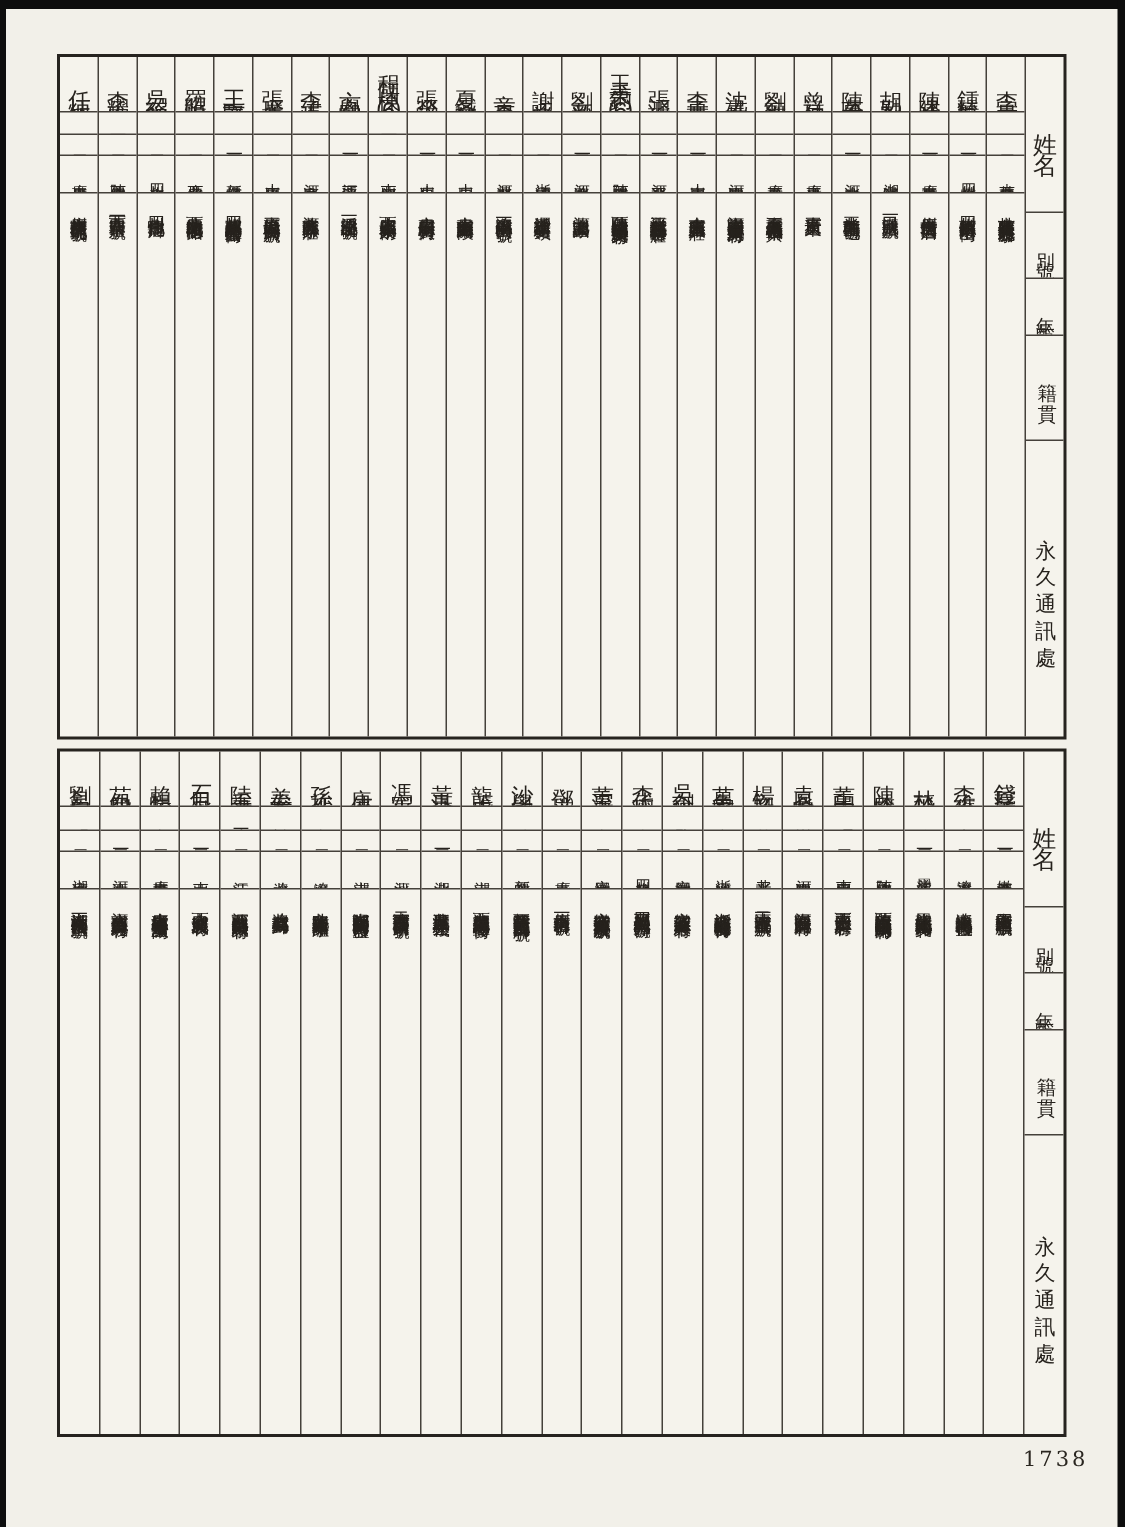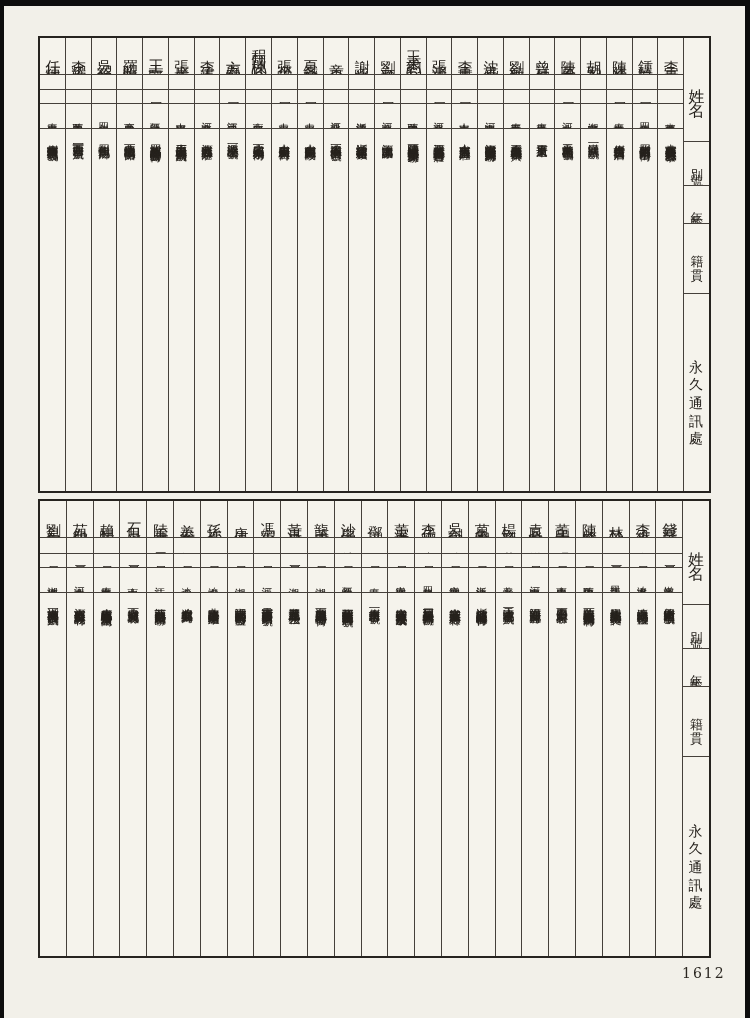--- a/index.html
+++ b/index.html
@@ -934,14 +934,14 @@
         </div>
         <div class="cell c-origin">
           <span class="vtext">湖南桃源</span>
         </div>
         <div class="cell c-addr">
           <span class="vtext">湖南桃源南外松茂堂一四八號</span>
         </div>
       </div>
     </div>
 
-  <div class="page-number">1612</div>
+  <div class="page-number">1738</div>
 </div>
 
 </body></html>

